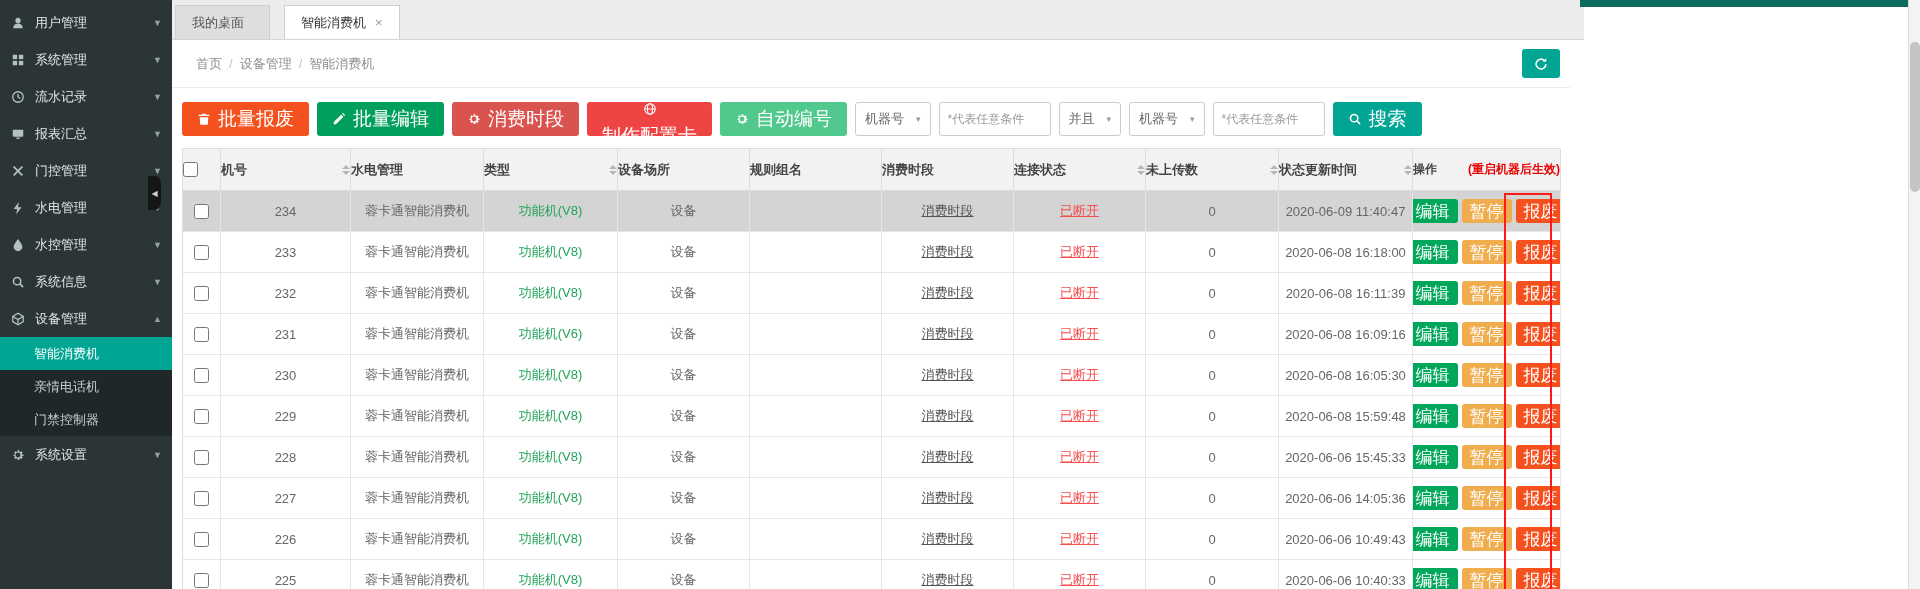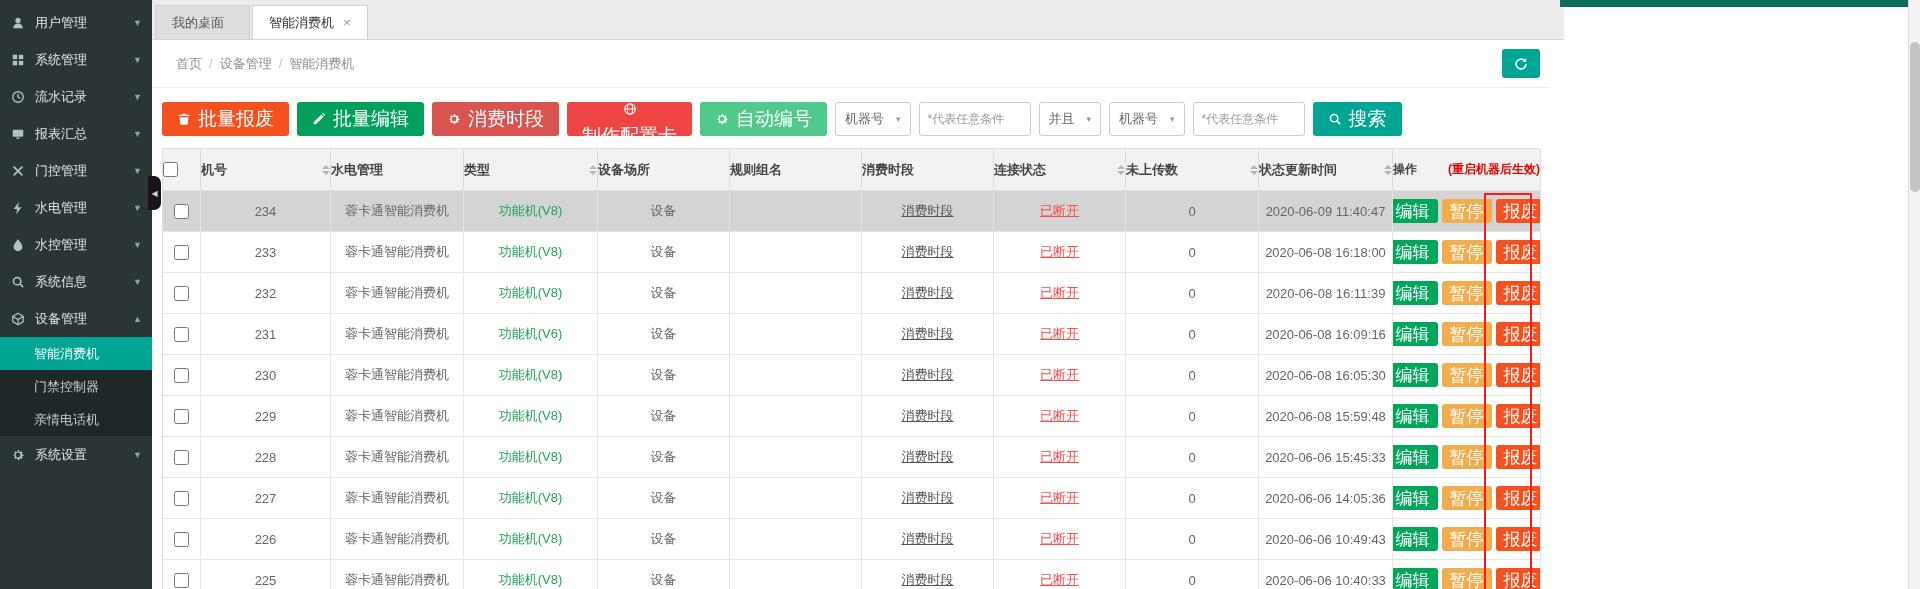--- a/index.html
+++ b/index.html
@@ -1,35 +1,35 @@
 <!DOCTYPE html>
 <html><head>
 <meta charset="utf-8">
 <style>
   * { margin:0; padding:0; box-sizing:border-box; }
   html,body { width:1920px; height:589px; overflow:hidden; background:#fff;
     font-family:"Liberation Sans","DejaVu Sans",sans-serif; font-size:13px; color:#555; }
   .app { position:relative; display:flex; width:1920px; height:589px; }
 
   
-  .sidebar { width:152px; flex-shrink:0; background:#2b3538; padding-top:4px; }
+  .sidebar { width:172px; flex-shrink:0; background:#2b3538; padding-top:4px; }
   .s-item { height:37px; display:flex; align-items:center; padding:0 10px; color:#dfe6e6; cursor:pointer; }
   .s-item .s-icon { width:16px; height:16px; margin-right:9px; color:#b3c2c0; display:flex; align-items:center; justify-content:center; }
   .s-icon svg { width:14px; height:14px; display:block; }
   .s-item .s-caret { margin-left:auto; font-size:9px; color:#94a4a3; }
   .s-item.sub { height:33px; background:#1f2729; padding-left:34px; color:#c4cfce; }
   .s-item.sub.active { background:#00a693; color:#fff; }
 
   
   .main { flex:1; position:relative; background:#fff; }
   .corner-strip { position:absolute; left:1408px; top:0; width:364px; height:7px; background:#0c6b5d; }
 
   .tabbar { width:1412px; height:40px; background:#ececec; border-bottom:1px solid #d5d5d5;
     display:flex; align-items:flex-end; padding-left:3px; }
-  .tab { height:34px; padding:0 16px; margin-right:2px; display:flex; align-items:center;
+  .tab { height:34px; padding:0 16px; margin-right:14px; display:flex; align-items:center;
     background:#dedede; border:1px solid #cfcfcf; border-bottom:none; color:#555; cursor:pointer; }
   .tab.active { background:#fff; color:#333; }
   .tab-close { margin-left:9px; color:#999; font-size:13px; line-height:1; }
 
   .bc-bar { width:1398px; height:48px; display:flex; align-items:center; padding:0 10px;
     border-bottom:1px solid #ededed; }
   .bc-item { color:#8f8f8f; cursor:pointer; }
   .bc-sep { color:#c2c2c2; margin:0 7px; }
   .refresh-btn { margin-left:auto; width:38px; height:29px; background:#00a693; border:none; border-radius:3px;
     color:#fff; display:flex; align-items:center; justify-content:center; cursor:pointer; }
@@ -193,27 +193,27 @@
       </div>
 
       <div class="s-item sub active">
 
         <span class="s-label">智能消费机</span>
 
       </div>
 
       <div class="s-item sub">
 
+        <span class="s-label">亲情电话机</span>
+
+      </div>
+
+      <div class="s-item sub">
+
         <span class="s-label">门禁控制器</span>
-
-      </div>
-
-      <div class="s-item sub">
-
-        <span class="s-label">亲情电话机</span>
 
       </div>
 
       <div class="s-item">
         <span class="s-icon">
           <svg viewBox="0 0 16 16">
             <path d="M8 5.2A2.8 2.8 0 1 0 8 10.8 2.8 2.8 0 0 0 8 5.2zm6.3 4.1-1.5-.3a5 5 0 0 1-.4 1l.9 1.2-1.4 1.4-1.2-.9a5 5 0 0 1-1 .4l-.3 1.5H7.6l-.3-1.5a5 5 0 0 1-1-.4l-1.2.9-1.4-1.4.9-1.2a5 5 0 0 1-.4-1l-1.5-.3V7.6l1.5-.3a5 5 0 0 1 .4-1l-.9-1.2 1.4-1.4 1.2.9a5 5 0 0 1 1-.4l.3-1.5h1.8l.3 1.5a5 5 0 0 1 1 .4l1.2-.9 1.4 1.4-.9 1.2a5 5 0 0 1 .4 1l1.5.3z" fill="currentColor"></path>
           </svg>
         </span>
         <span class="s-label">系统设置</span>

